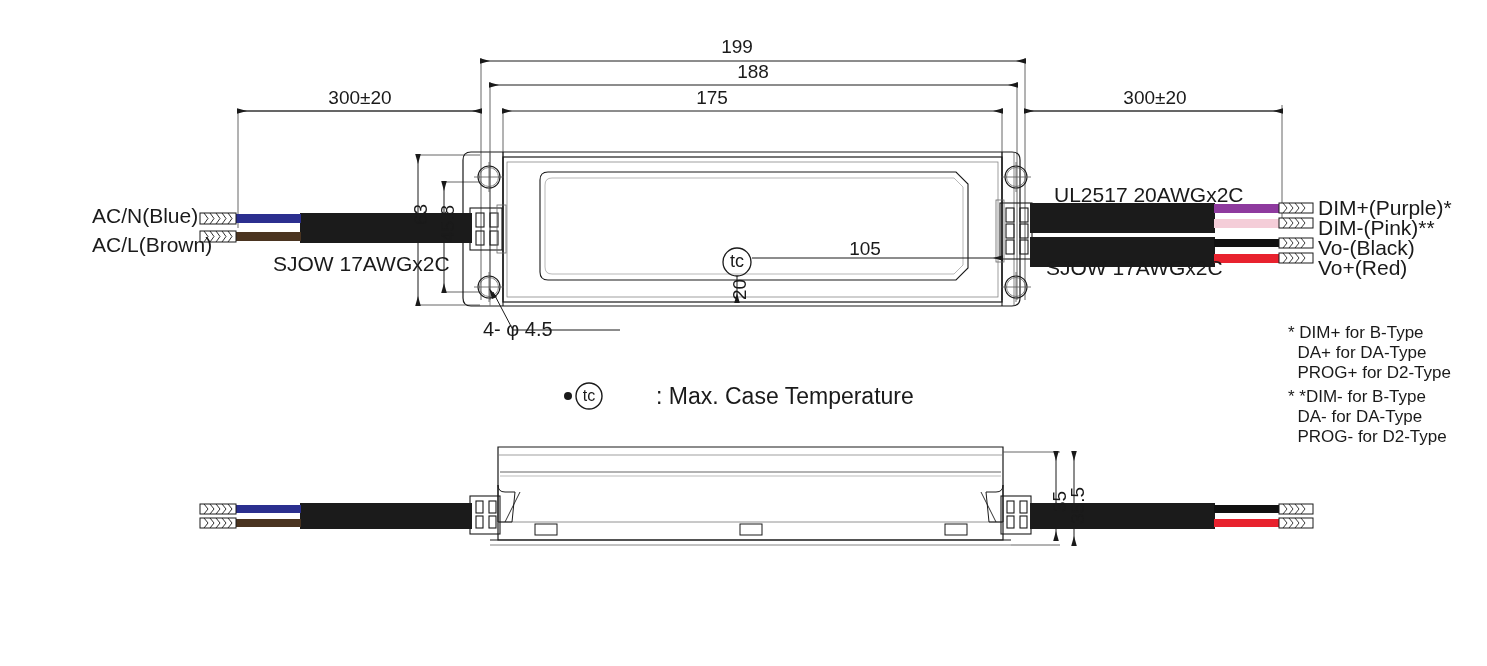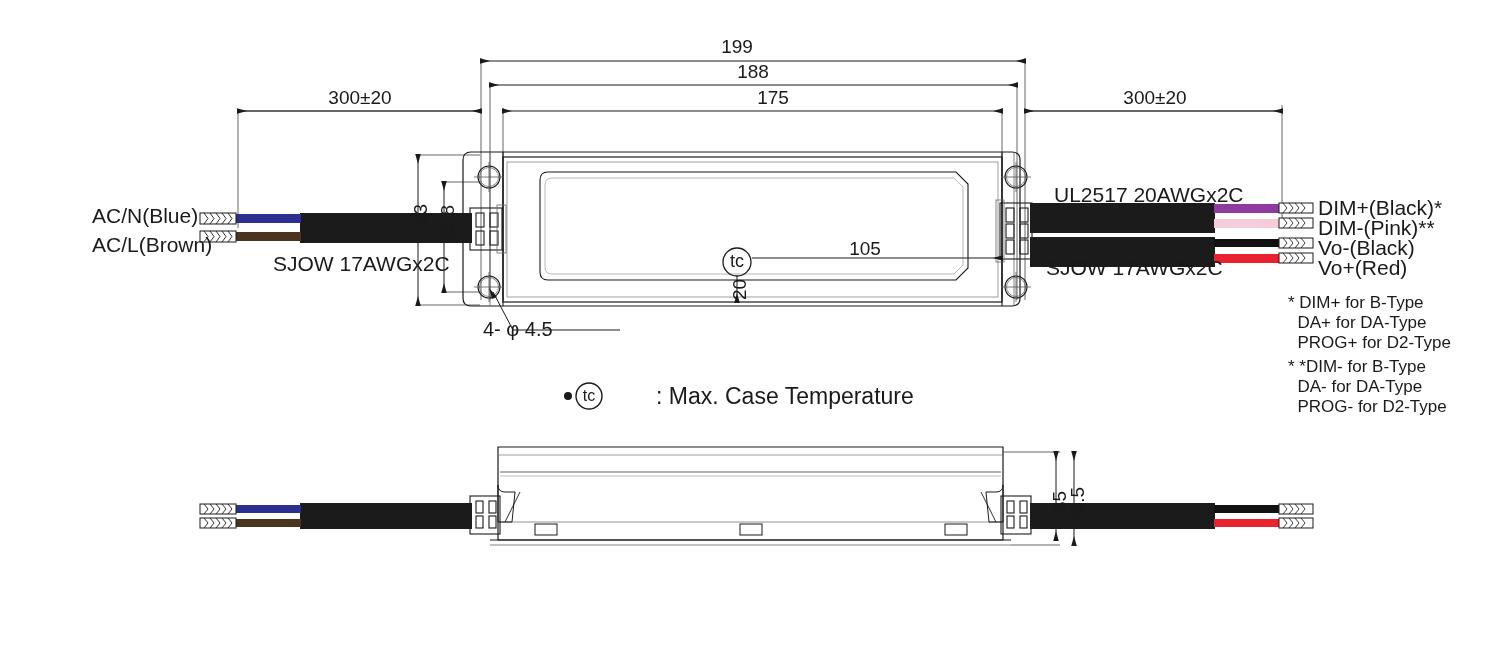--- a/index.html
+++ b/index.html
@@ -31,21 +31,21 @@
   }
   .lbl {
     position: absolute;
     white-space: pre;
     font-family: "Liberation Sans", sans-serif;
     color: #1a1a1a;
     line-height: 1.18;
   }
   .dim-txt { font-size: 19px; }
   .wire-txt { font-size: 21px; }
-  .note-txt { font-size: 17px; }
+  .note-txt { font-size: 17px; margin-top: 30px; }
   .cap-txt { font-size: 23px; margin-left: 48px; }
   .vert {
     transform-origin: left top;
     transform: rotate(-90deg);
   }
   .sup { font-size: 0.68em; vertical-align: super; }
 </style>
 </head>
 <body>
 
@@ -261,21 +261,21 @@
       <rect x="1279" y="518" width="34" height="10" fill="#ffffff" stroke="#1a1a1a" stroke-width="1"></rect>
       <g stroke="#1a1a1a" stroke-width="0.85" fill="none">
         <path d="M1283,504 L1287,509 L1283,514 M1289,504 L1293,509 L1289,514 M1295,504 L1299,509 L1295,514 M1301,504 L1305,509 L1301,514"></path>
         <path d="M1283,518 L1287,523 L1283,528 M1289,518 L1293,523 L1289,528 M1295,518 L1299,523 L1295,528 M1301,518 L1305,523 L1301,528"></path>
       </g>
     </g>
   </svg>
 
   <div class="lbl dim-txt" style="left:737px; top:36px; transform:translateX(-50%);">199</div>
   <div class="lbl dim-txt" style="left:753px; top:61px; transform:translateX(-50%);">188</div>
-  <div class="lbl dim-txt" style="left:773px; top:87px; transform:translateX(-50%);">175</div>
+  <div class="lbl dim-txt" style="left:712px; top:87px; transform:translateX(-50%);">175</div>
   <div class="lbl dim-txt" style="left:360px; top:87px; transform:translateX(-50%);">300±20</div>
   <div class="lbl dim-txt" style="left:1155px; top:87px; transform:translateX(-50%);">300±20</div>
 
   <div class="lbl dim-txt vert" style="left:410px; top:225px;">63</div>
   <div class="lbl dim-txt vert" style="left:437px; top:242px;">45.8</div>
 
   <div class="lbl dim-txt" style="left:865px; top:238px; transform:translateX(-50%);">105</div>
   <div class="lbl dim-txt vert" style="left:729px; top:300px;">20</div>
 
   <div class="lbl" style="left:737px; top:262px; transform:translate(-50%,-50%); font-size:18px;">tc</div>
@@ -283,21 +283,21 @@
   <div class="lbl" style="left:483px; top:318px; font-size:20px;">4- φ 4.5</div>
 
   <div class="lbl wire-txt" style="left:92px; top:204px;">AC/N(Blue)</div>
   <div class="lbl wire-txt" style="left:92px; top:233px;">AC/L(Brown)</div>
 
   <div class="lbl wire-txt" style="left:273px; top:252px;">SJOW 17AWGx2C</div>
 
   <div class="lbl wire-txt" style="left:1054px; top:183px;">UL2517 20AWGx2C</div>
   <div class="lbl wire-txt" style="left:1046px; top:256px;">SJOW 17AWGx2C</div>
 
-  <div class="lbl wire-txt" style="left:1318px; top:196px;">DIM+(Black)*</div>
+  <div class="lbl wire-txt" style="left:1318px; top:196px;">DIM+(Purple)*</div>
   <div class="lbl wire-txt" style="left:1318px; top:216px;">DIM-(Pink)**</div>
   <div class="lbl wire-txt" style="left:1318px; top:236px;">Vo-(Black)</div>
   <div class="lbl wire-txt" style="left:1318px; top:256px;">Vo+(Red)</div>
 
   <div class="lbl note-txt" style="left:1288px; top:293px;">* DIM+ for B-Type</div>
   <div class="lbl note-txt" style="left:1288px; top:313px;">  DA+ for DA-Type</div>
   <div class="lbl note-txt" style="left:1288px; top:333px;">  PROG+ for D2-Type</div>
   <div class="lbl note-txt" style="left:1288px; top:357px;">* *DIM- for B-Type</div>
   <div class="lbl note-txt" style="left:1288px; top:377px;">  DA- for DA-Type</div>
   <div class="lbl note-txt" style="left:1288px; top:397px;">  PROG- for D2-Type</div>

